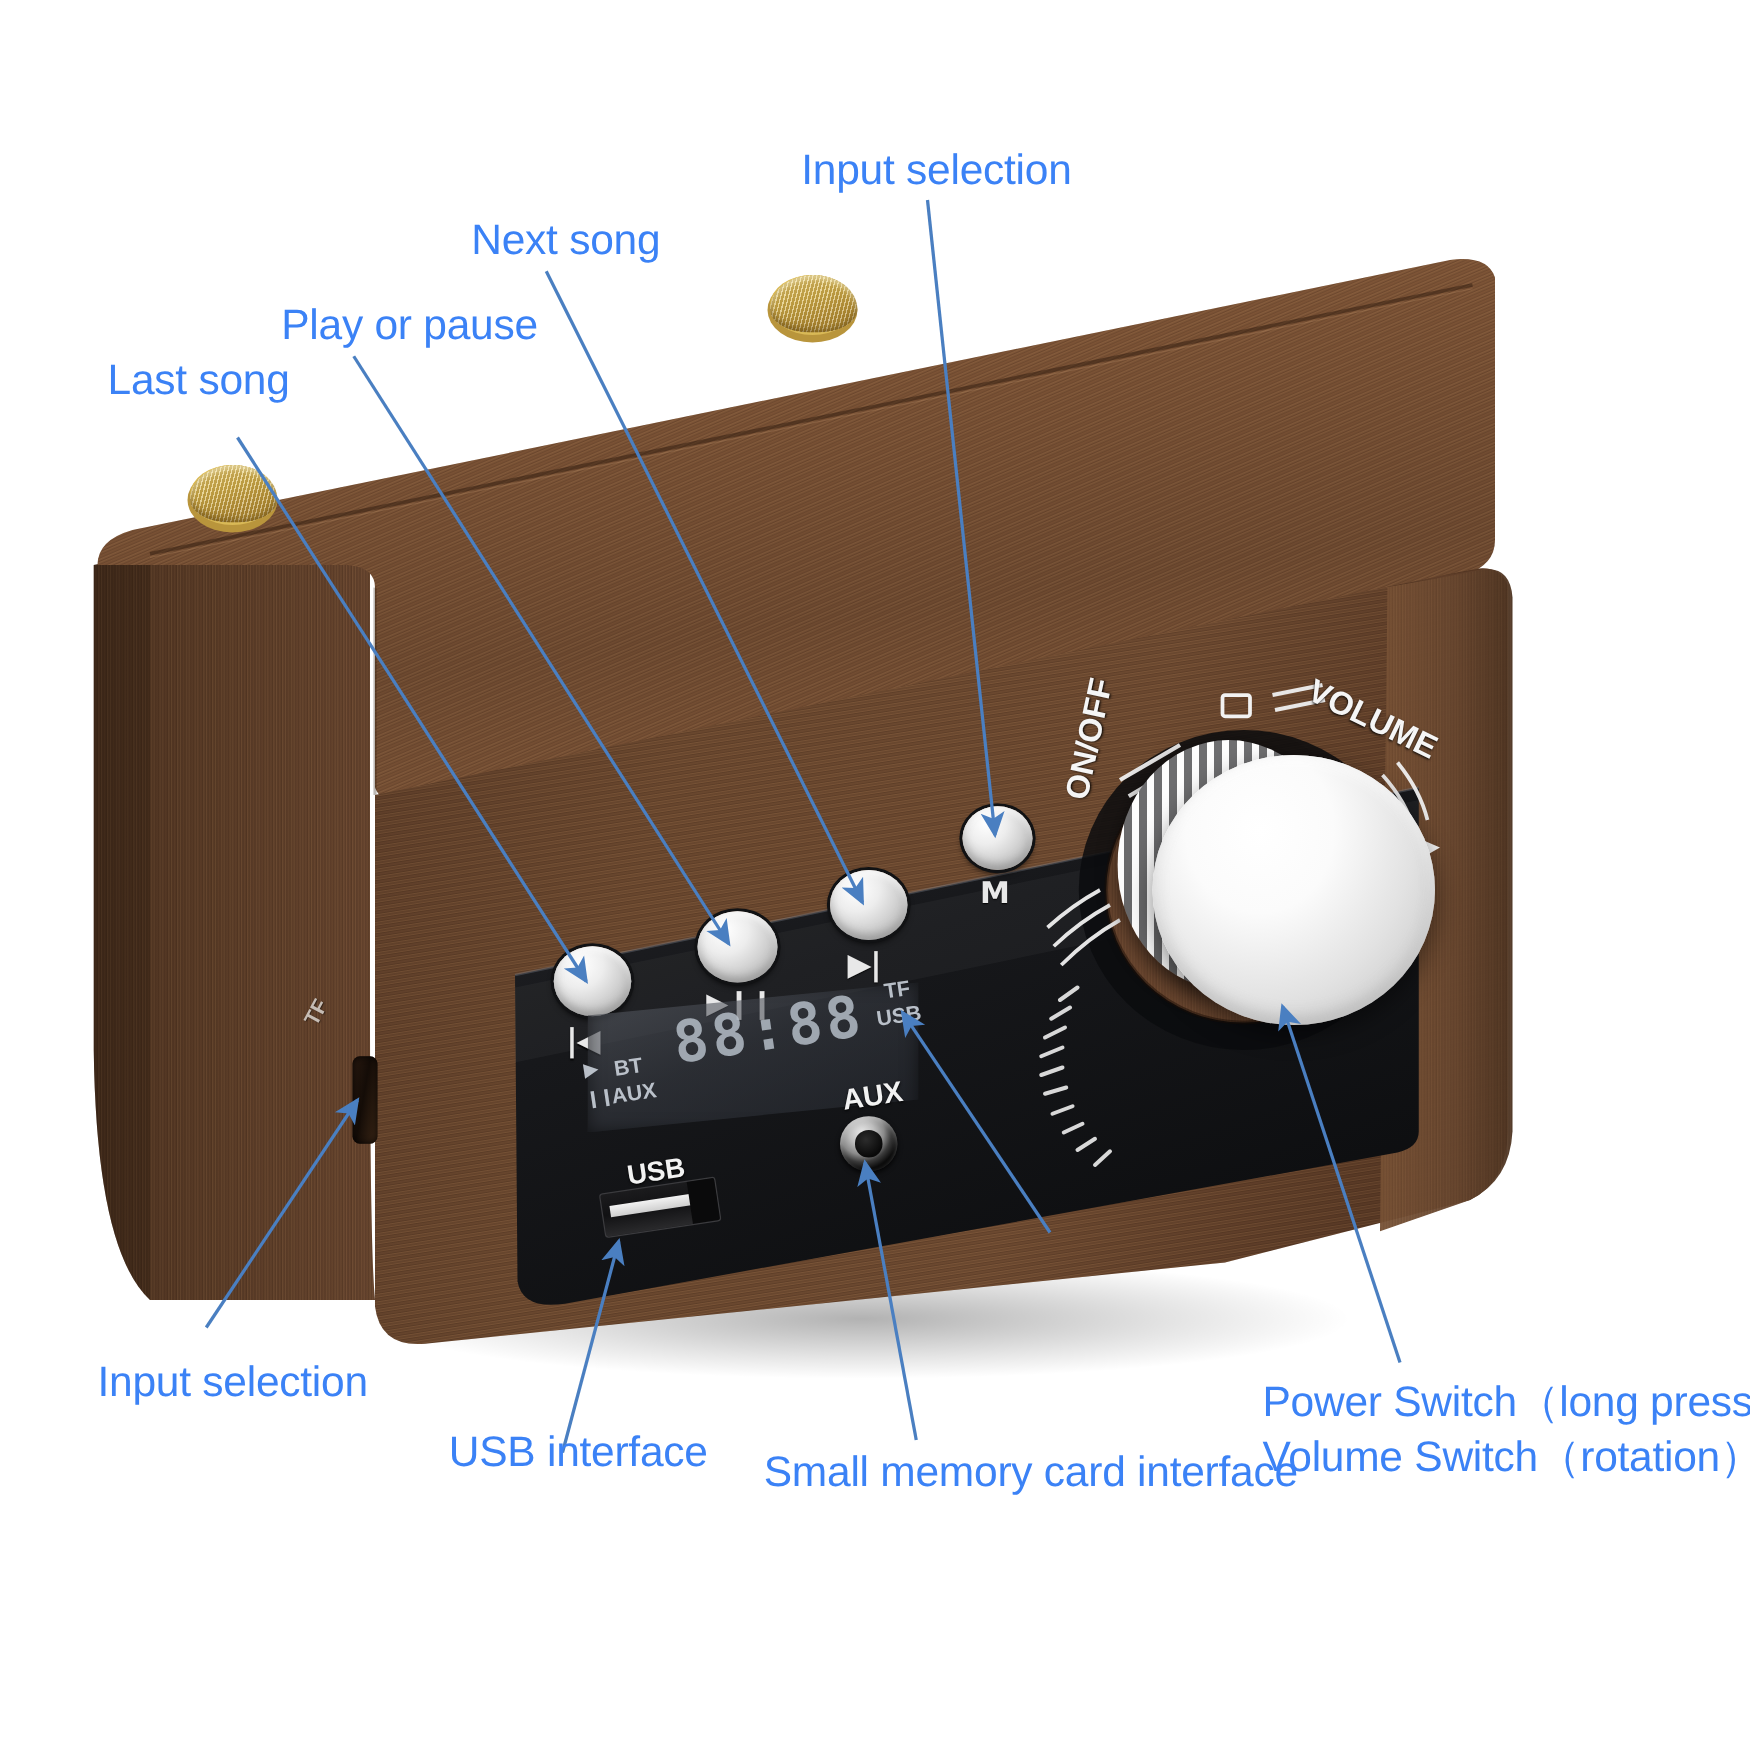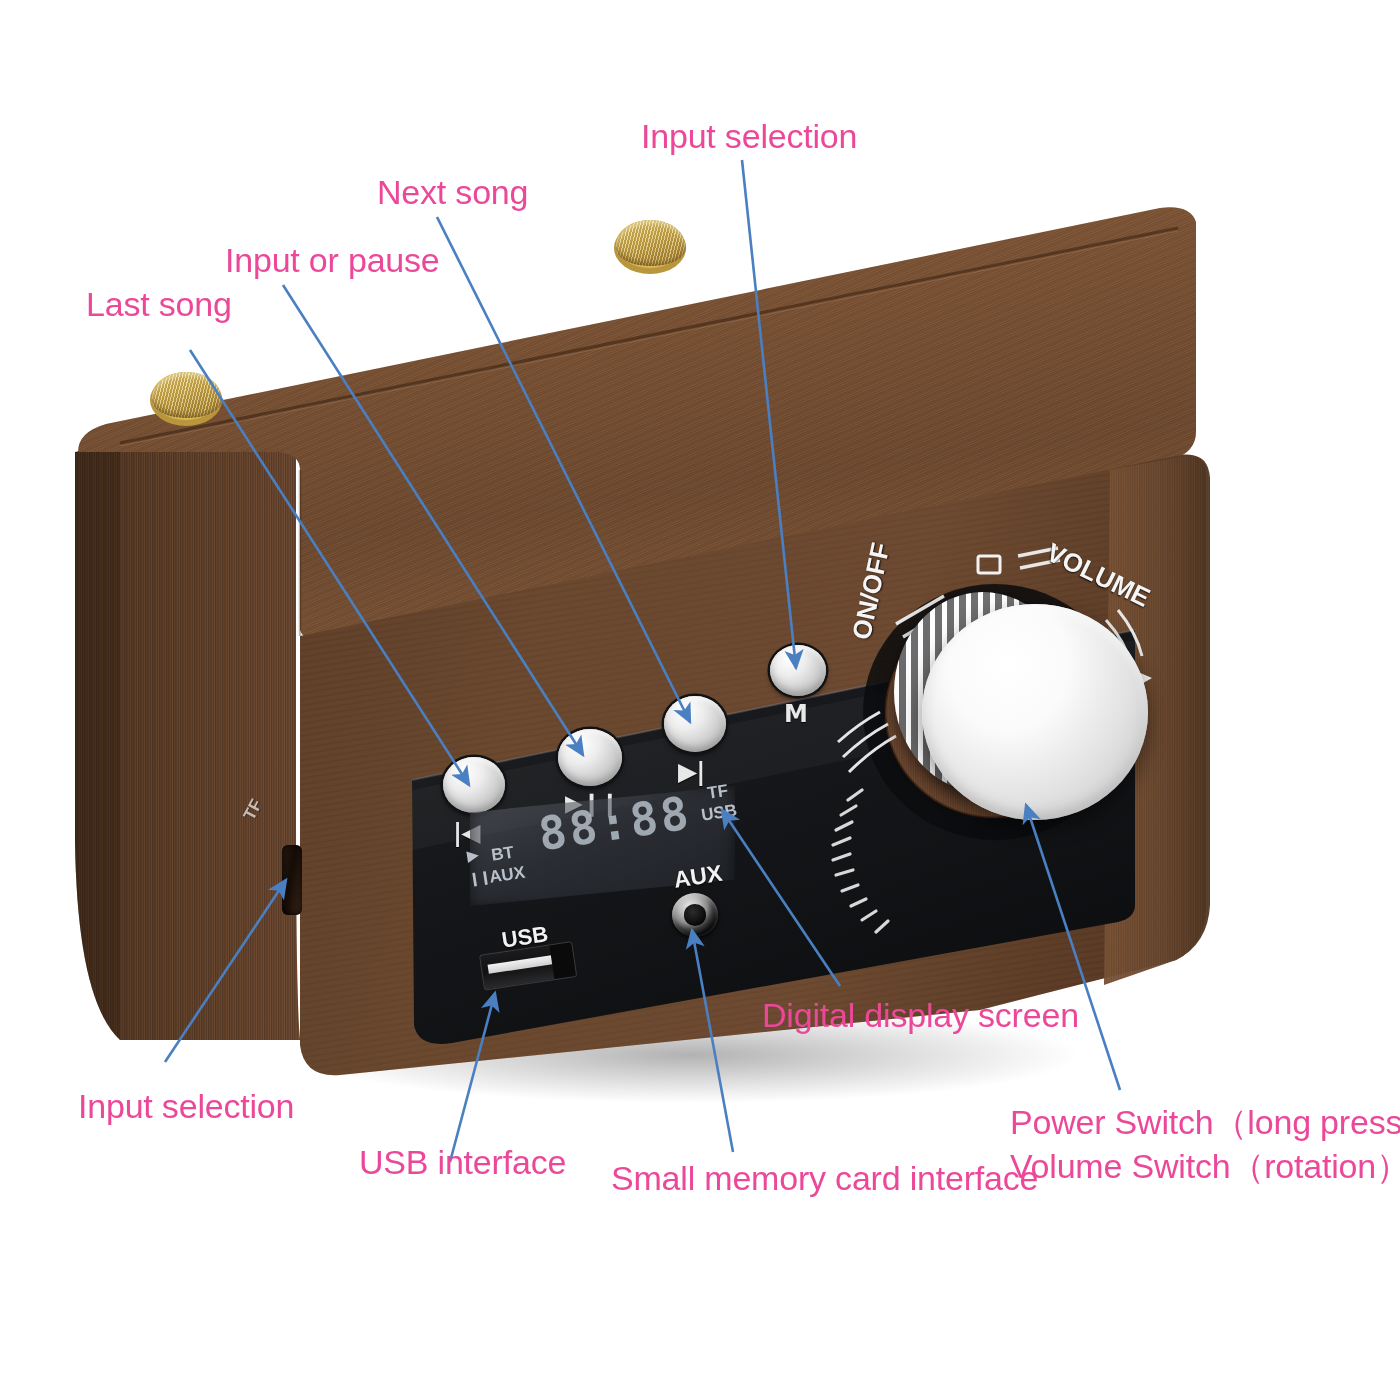--- a/index.html
+++ b/index.html
@@ -14,21 +14,21 @@
     position: relative;
     width: 1400px;
     height: 1400px;
     background: #ffffff;
     overflow: hidden;
   }
 
   
   .callout {
     position: absolute;
-    color: #ec4899;
+    color: #3b82f6;
     font-family: "Liberation Sans", sans-serif;
     font-size: 34px;
     line-height: 1.18;
     white-space: nowrap;
     letter-spacing: -0.2px;
   }
   .callout.two-line { line-height: 1.28; }
 
   
   #leaders {
@@ -465,31 +465,30 @@
       <path d="M733,1152 L692,930"></path>
 
       <path d="M840,986 L722,810"></path>
 
       <path d="M1120,1090 L1026,805"></path>
     </g>
   </svg>
 
   <div class="callout" style="left:86px; top:284px;text-align:center;">Last song</div>
 
-  <div class="callout" style="left:225px; top:240px;">Input or pause</div>
+  <div class="callout" style="left:225px; top:240px;">Play or pause</div>
 
   <div class="callout" style="left:377px; top:172px;">Next song</div>
 
   <div class="callout" style="left:641px; top:116px;">Input selection</div>
 
   <div class="callout" style="left:78px; top:1086px;">Input selection</div>
 
   <div class="callout" style="left:359px; top:1142px;">USB interface</div>
 
   <div class="callout" style="left:611px; top:1158px;">Small memory card interface</div>
 
-  <div class="callout" style="left:762px; top:995px;">Digital display screen</div>
 
   <div class="callout two-line" style="left:1010px; top:1101px;">Power Switch（long press）</div>
 
   <div class="callout two-line" style="left:1010px; top:1145px;">Volume Switch（rotation）</div>
 
 </div>
 
 </body></html>

